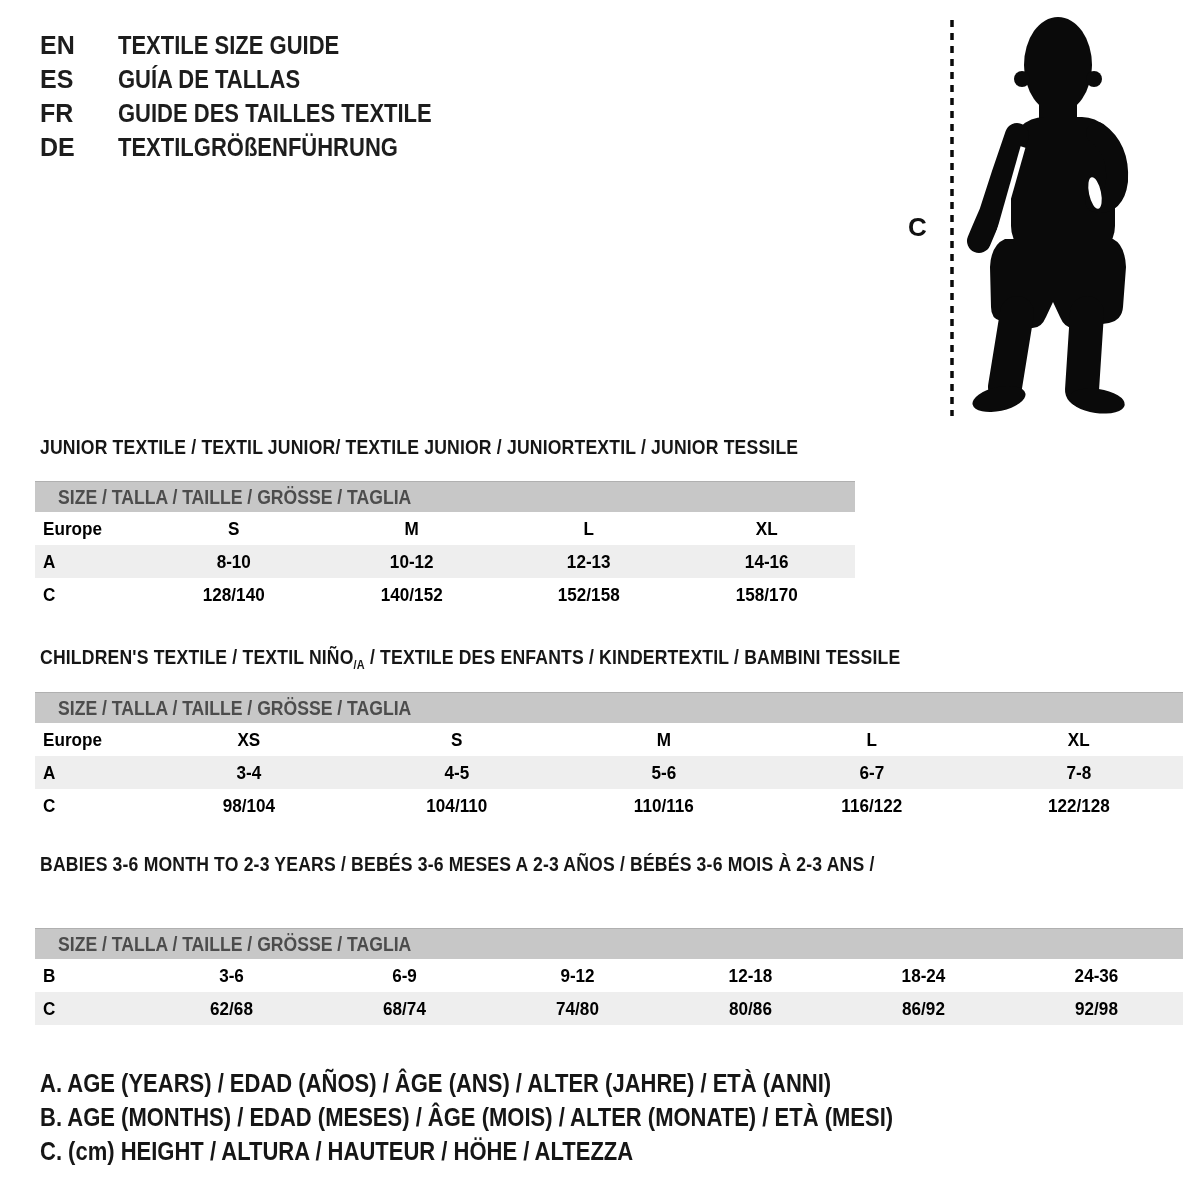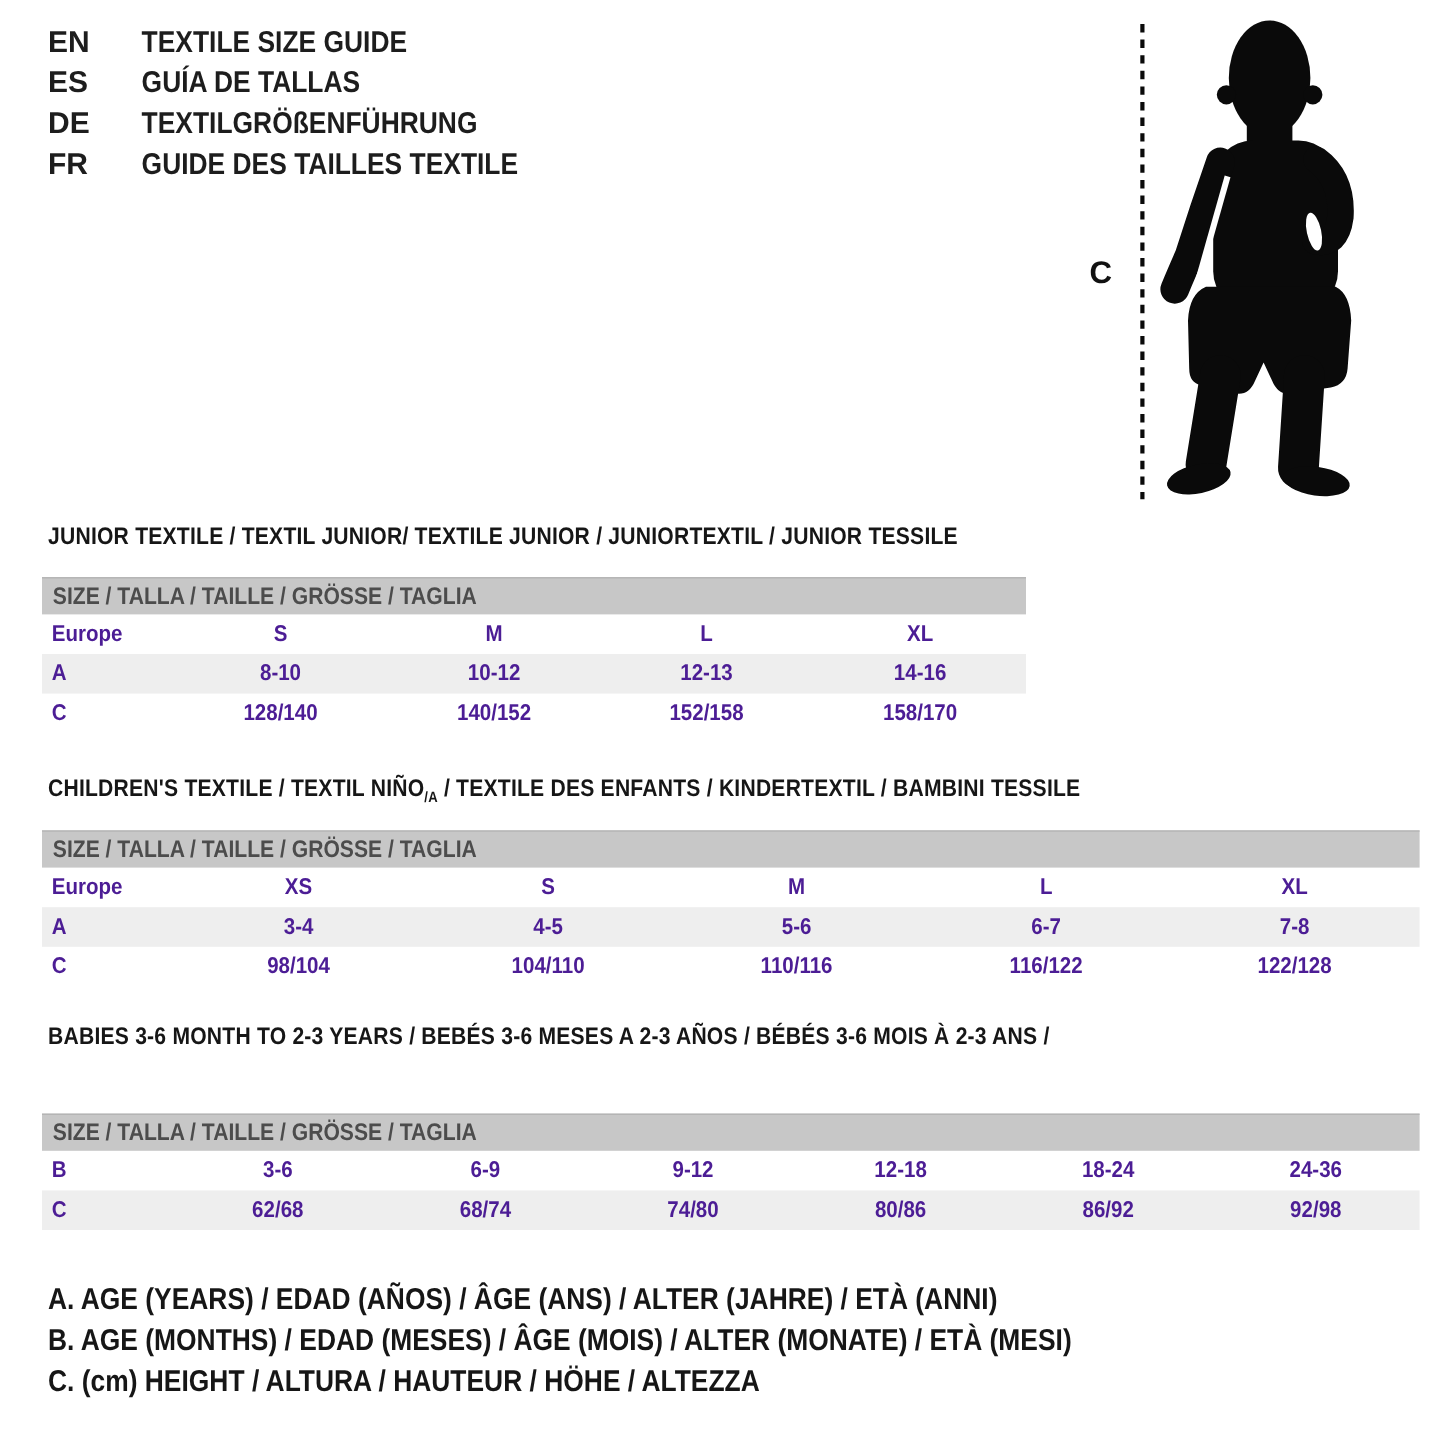--- a/index.html
+++ b/index.html
@@ -5,39 +5,39 @@
   * { margin:0; padding:0; box-sizing:border-box; }
   body { background:#ffffff; }
   .page {
     position:relative; width:1200px; height:1200px; background:#ffffff;
     font-family:"Liberation Sans", sans-serif; font-weight:bold; color:#1d1d1d;
     overflow:hidden;
   }
   .cond { display:inline-block; transform:scaleX(0.88); transform-origin:0 50%; white-space:nowrap; }
 
   
-  .lang-list { position:absolute; left:40px; top:18px; font-size:25px; line-height:34px; }
+  .lang-list { position:absolute; left:40px; top:28px; font-size:25px; line-height:34px; }
   .lang-row { display:flex; }
   .lang-code { width:78px; display:inline-block; }
 
   
   .figure { position:absolute; left:895px; top:12px; width:300px; height:412px; }
   .fig-label { position:absolute; left:13px; top:200px; font-size:26px; color:#111; }
 
   
   .sec-heading { position:absolute; left:40px; font-size:20px; color:#161616; letter-spacing:0.2px; }
   .sub { font-size:0.62em; vertical-align:sub; }
 
   
   .tbl { position:absolute; left:35px; }
   .size-bar {
     height:31px; line-height:31px; background:#c7c7c7; border-top:1px solid #b0b0b0;
-    color:#4c4c4c; font-size:20px; padding-left:9px;
+    color:#4c4c4c; font-size:20px; padding-left:23px;
   }
-  .trow { display:flex; height:33px; line-height:33px; font-size:19px; color:#4c1d95; }
+  .trow { display:flex; height:33px; line-height:33px; font-size:19px; color:#000000; }
   .trow.shade { background:#eeeeee; }
   .tlabel { width:110px; padding-left:9px; text-align:left; transform:scaleX(0.9); transform-origin:0 50%; white-space:nowrap; }
   .tcell { flex:1; text-align:center; transform:scaleX(0.9); white-space:nowrap; }
   .w-junior { width:820px; }
   .w-full { width:1148px; }
 
   
   .heading-lines div { line-height:32px;text-align:right; }
 
   
@@ -51,26 +51,26 @@
   <div class="lang-list">
     <div class="lang-row">
       <span class="lang-code">EN</span>
       <span class="cond">TEXTILE SIZE GUIDE</span>
     </div>
     <div class="lang-row">
       <span class="lang-code">ES</span>
       <span class="cond">GUÍA DE TALLAS</span>
     </div>
     <div class="lang-row">
+      <span class="lang-code">FR</span>
+      <span class="cond">GUIDE DES TAILLES TEXTILE</span>
+    </div>
+    <div class="lang-row">
       <span class="lang-code">DE</span>
       <span class="cond">TEXTILGRÖßENFÜHRUNG</span>
-    </div>
-    <div class="lang-row">
-      <span class="lang-code">FR</span>
-      <span class="cond">GUIDE DES TAILLES TEXTILE</span>
     </div>
   </div>
 
   <div class="figure">
     <span class="fig-label">C</span>
     <svg width="300" height="412" viewBox="0 0 300 412">
 
       <line x1="57" y1="8" x2="57" y2="404" stroke="#0a0a0a" stroke-width="3.5" stroke-dasharray="7 6"></line>
 
       <g transform="translate(68,3)" fill="#0a0a0a" stroke="none">

